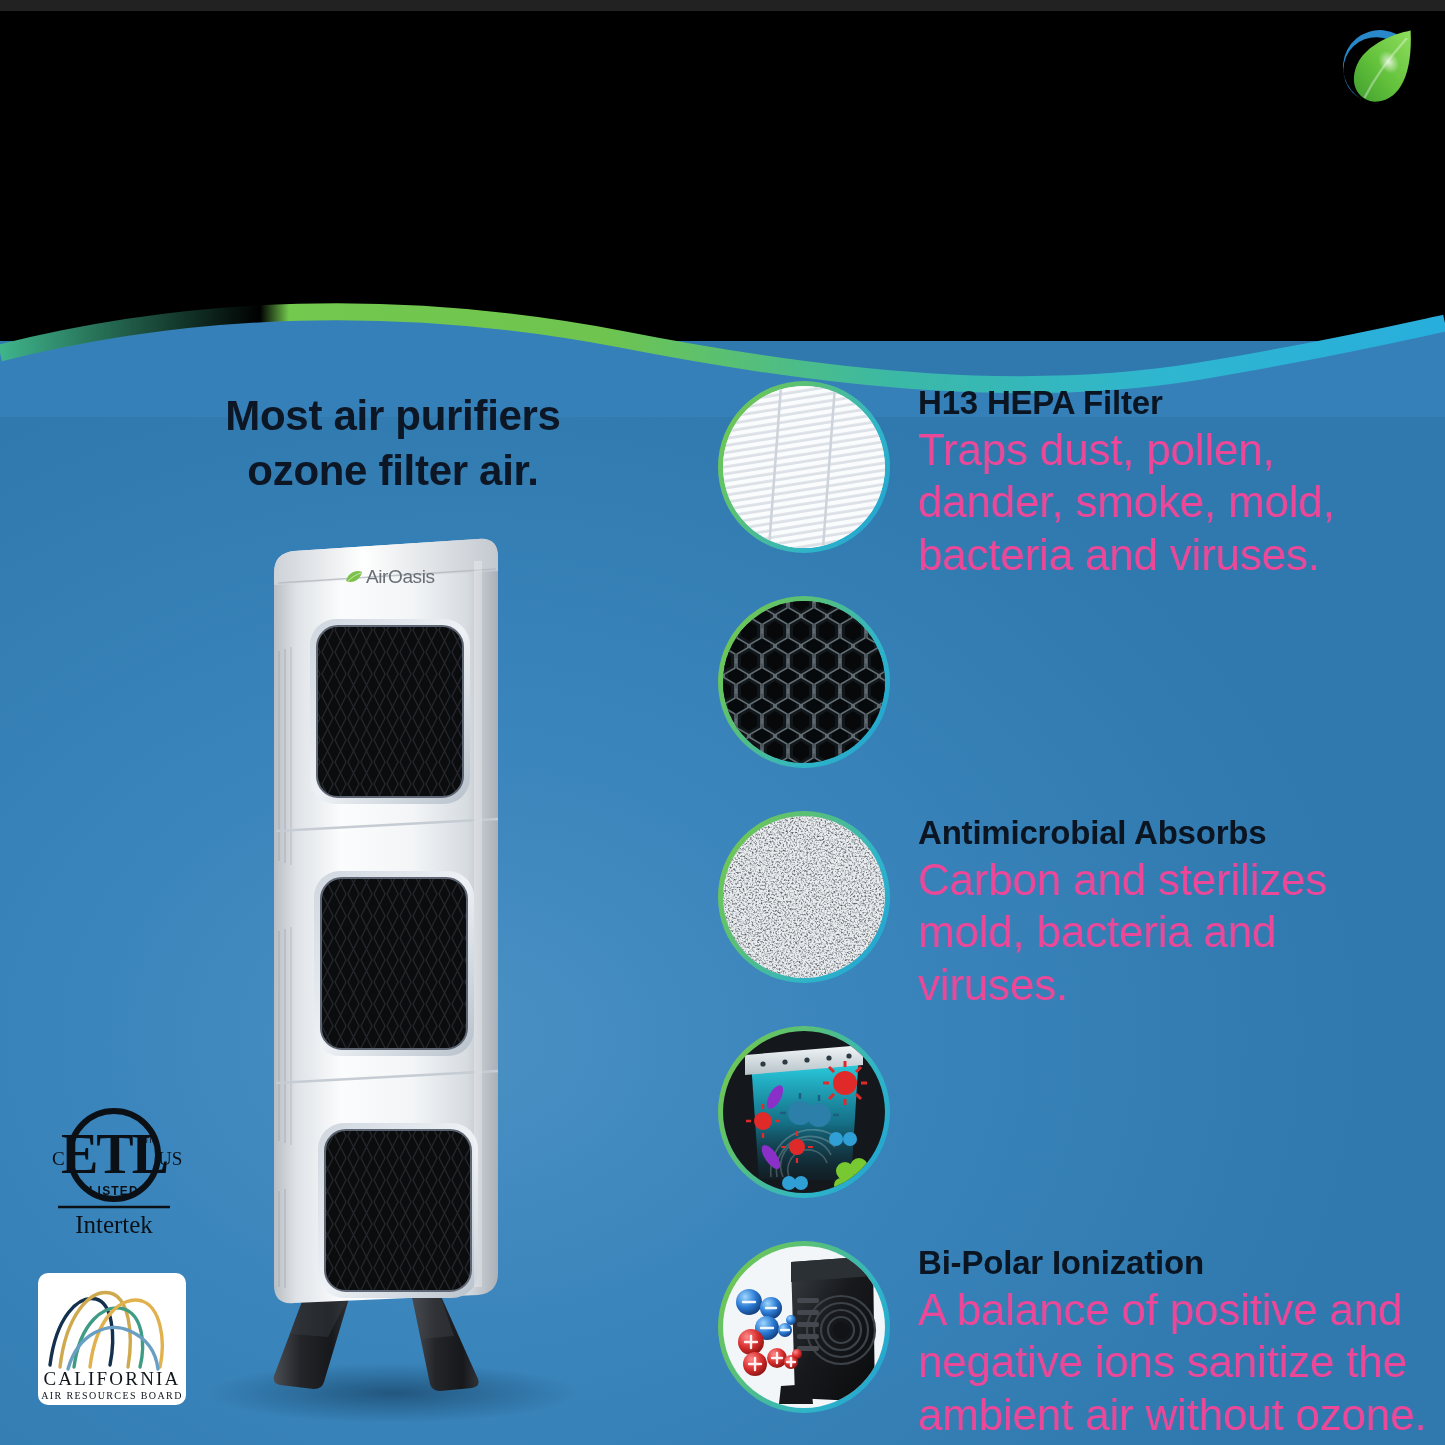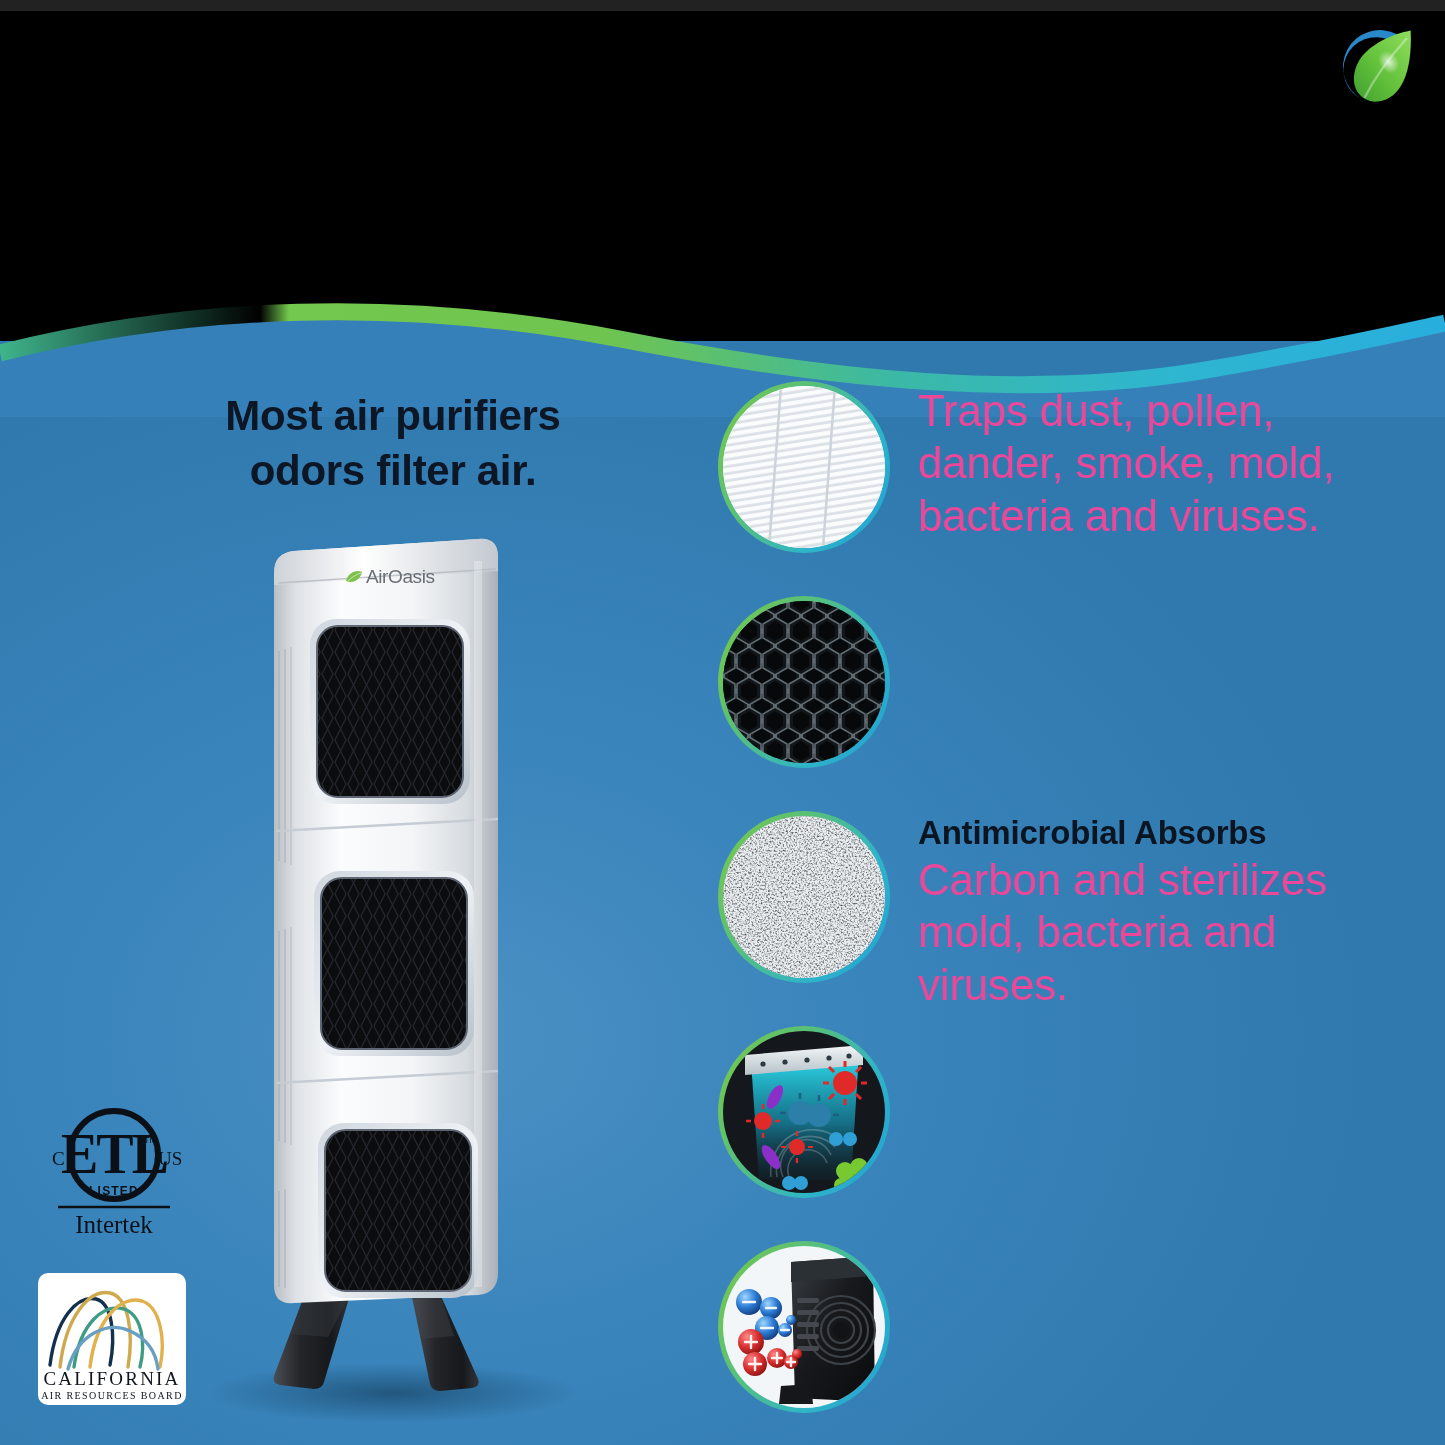--- a/index.html
+++ b/index.html
@@ -144,21 +144,21 @@
       </linearGradient>
     </defs>
 
     <path d="M0 66 C 190 18, 400 10, 620 52 C 840 95, 1030 112, 1200 84 C 1320 64, 1390 48, 1445 36 L1445 130 L0 130 Z" fill="#3580b8"></path>
 
     <path d="M0 66 C 190 18, 400 10, 620 52 C 840 95, 1030 112, 1200 84 C 1320 64, 1390 48, 1445 36" fill="none" stroke="url(#waveGrad)" stroke-width="17"></path>
   </svg>
 
   <div class="left-heading">
     <div>Most air purifiers</div>
-    <div>odors filter air.</div>
+    <div>ozone filter air.</div>
   </div>
 
   <svg class="purifier" viewBox="0 0 420 900">
     <defs>
       <linearGradient id="bodyGrad" x1="0" y1="0" x2="1" y2="0">
         <stop offset="0%" stop-color="#b9bec4"></stop>
         <stop offset="10%" stop-color="#dfe3e7"></stop>
         <stop offset="30%" stop-color="#fbfcfd"></stop>
         <stop offset="62%" stop-color="#f3f5f7"></stop>
         <stop offset="86%" stop-color="#d7dce1"></stop>
@@ -297,20 +297,21 @@
               </pattern>
             </defs>
             <rect width="162" height="162" fill="url(#hepaBg)"></rect>
             <rect width="162" height="162" fill="url(#pleat)" transform="rotate(-9 81 81)"></rect>
             <path d="M58 0 L46 162" stroke="#ccd3da" stroke-width="2.5" fill="none"></path>
             <path d="M112 0 L100 162" stroke="#ccd3da" stroke-width="2.5" fill="none"></path>
           </svg>
         </div>
       </div>
       <div class="feature-text">
+        <div class="feature-title">H13 HEPA Filter</div>
         <div class="feature-desc">Traps dust, pollen, dander, smoke, mold, bacteria and viruses.</div>
       </div>
     </div>
 
     <div class="feature-row">
       <div class="feature-icon">
         <div class="ring"></div>
         <div class="disc">
           <svg viewBox="0 0 162 162" width="100%" height="100%">
             <defs>
@@ -515,16 +516,20 @@
                   <path d="M32 112 L32 124"></path>
                 <path d="M49 112 L59 112"></path>
                   <path d="M54 107 L54 117"></path>
                 <path d="M64 116 L72 116"></path>
                   <path d="M68 112 L68 120"></path>
               </g>
             </g>
           </svg>
         </div>
       </div>
+      <div class="feature-text">
+        <div class="feature-title">Bi-Polar Ionization</div>
+        <div class="feature-desc">A balance of positive and negative ions sanitize the ambient air without ozone.</div>
+      </div>
     </div>
 
   </div>
 </div>
 
 </body></html>

